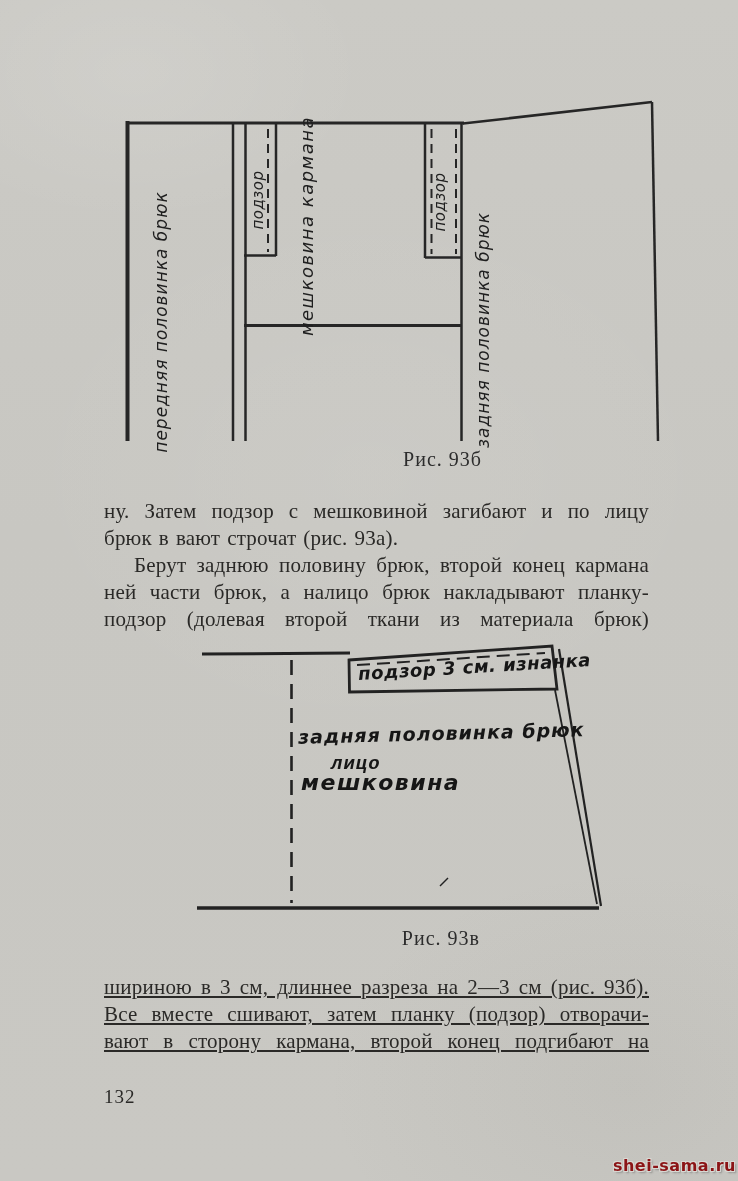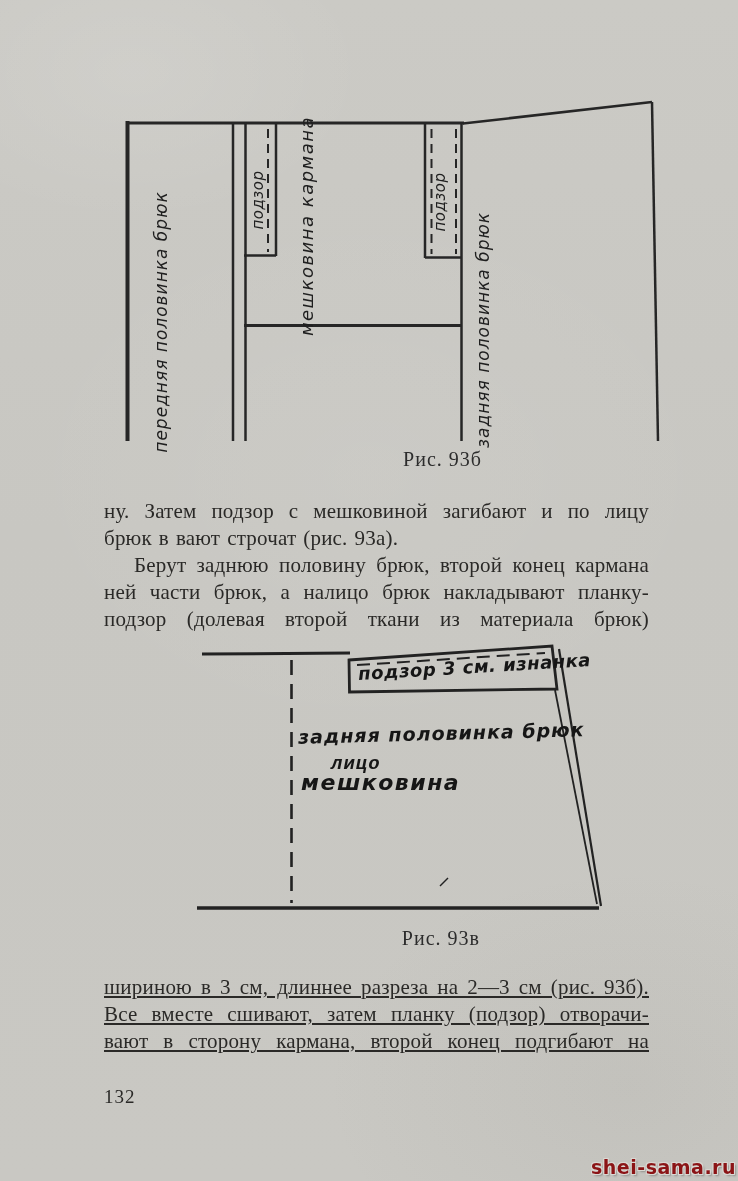--- a/index.html
+++ b/index.html
@@ -29,21 +29,21 @@
   .bodytext{
     position:absolute;left:104px;width:545px;font-size:21px;line-height:27px;
     letter-spacing:.2px;word-spacing:1.5px;color:#2a2927;margin-top:12px;
   }
   .bodytext .ln{height:27px;white-space:nowrap;}
   .just{text-align:justify;text-align-last:justify;white-space:normal !important;}
   .indent{padding-left:30px;}
   #page-number{position:absolute;left:104px;top:1066px;font-size:19px;letter-spacing:1px;margin-top:20px;}
   #watermark{
     position:absolute;right:2px;top:1156px;
-    font-family:"DejaVu Sans",sans-serif;font-weight:bold;font-size:19px;letter-spacing:.5px;
+    font-family:"DejaVu Sans",sans-serif;font-weight:bold;font-size:16px;letter-spacing:.5px;
     color:#8b1416;
     text-shadow:1px 1px 0 #d9d8d3,-1px -1px 0 #d9d8d3,1px -1px 0 #d9d8d3,-1px 1px 0 #d9d8d3,2px 2px 2px rgba(50,50,50,.35);
     text-align:center;
   }
 </style>
 </head>
 <body>
 
 <div id="page">
 

